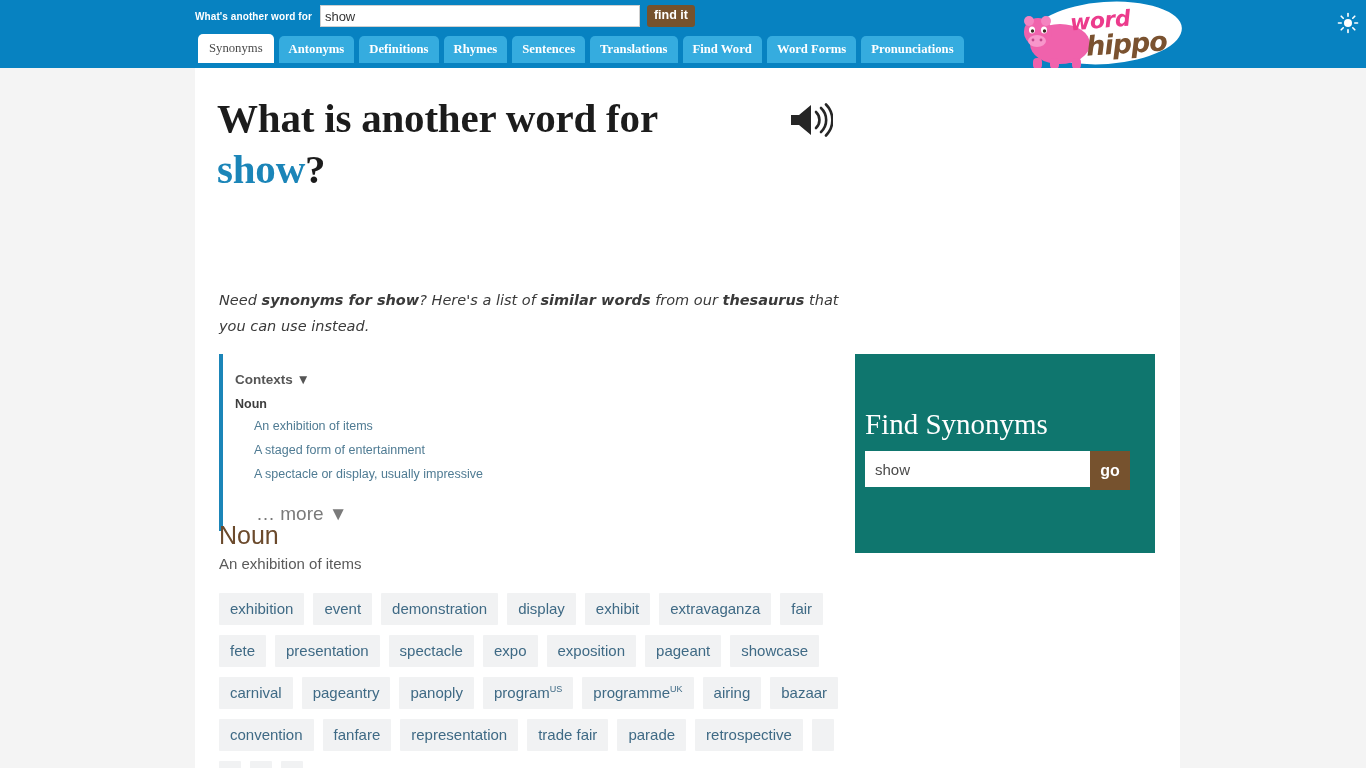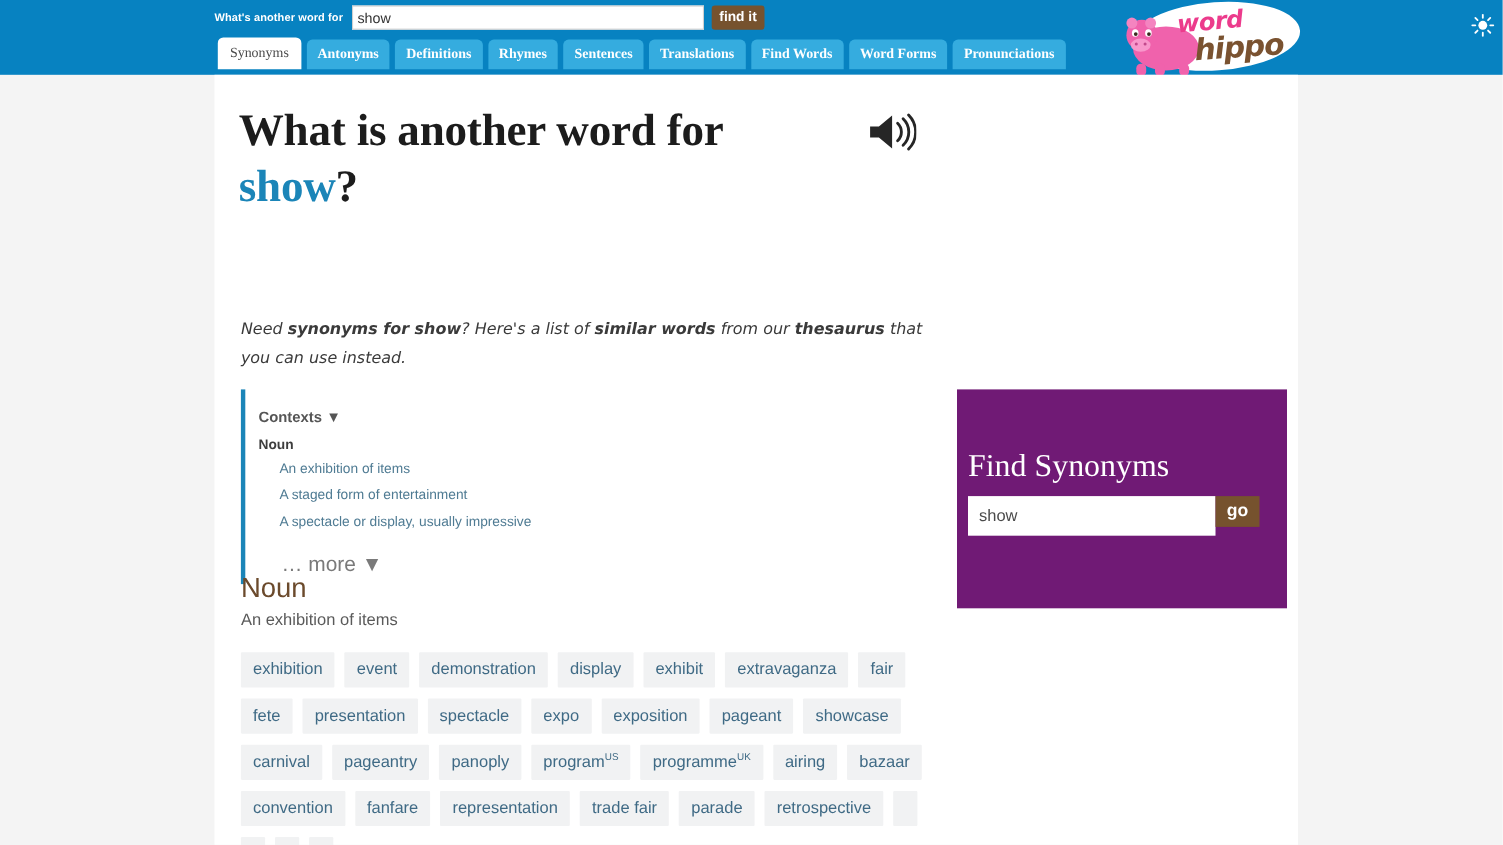--- a/index.html
+++ b/index.html
@@ -266,22 +266,21 @@
     vertical-align: super;
     line-height: 0;
   }
 
   
   .findbox {
     position: absolute;
     left: 855px; top: 354px;
     width: 300px;
     height: 199px;
-    background: #701a75;
-    margin-left: 15px;
+    background: #0f766e;
   }
   .findbox-title {
     position: absolute;
     left: 10px; top: 56px;
     color: #ffffff;
     font-family: "Liberation Serif", serif;
     font-size: 29px;
     line-height: 1;
   }
   .findbox-form {
@@ -297,21 +296,21 @@
     background: #ffffff;
     font-family: "Liberation Sans", sans-serif;
     font-size: 15px;
     color: #4a4a4a;
     padding: 0 10px;
     box-sizing: border-box;
     outline: none;
   }
   .findbox-go {
     width: 40px;
-    height: 28px;
+    height: 39px;
     background: #76522e;
     color: #ffffff;
     border: none;
     font-family: "Liberation Sans", sans-serif;
     font-size: 16px;
     font-weight: bold;
     cursor: pointer;
   }
 </style>
 </head>
@@ -325,21 +324,21 @@
     <button class="find-it">find it</button>
   </div>
 
   <div class="tabs">
     <div class="tab active">Synonyms</div>
     <div class="tab">Antonyms</div>
     <div class="tab">Definitions</div>
     <div class="tab">Rhymes</div>
     <div class="tab">Sentences</div>
     <div class="tab">Translations</div>
-    <div class="tab">Find Words</div>
+    <div class="tab">Find Word</div>
     <div class="tab">Word Forms</div>
     <div class="tab">Pronunciations</div>
   </div>
 
   <div class="logo">
     <div class="logo-oval"></div>
     <svg class="hippo-svg" width="78" height="62" viewBox="0 0 78 62">
       <ellipse cx="40" cy="34" rx="30" ry="20" fill="#f062ac"></ellipse>
       <ellipse cx="18" cy="22" rx="14" ry="14" fill="#f062ac"></ellipse>
       <ellipse cx="9" cy="11" rx="5" ry="5" fill="#f484c0"></ellipse>

